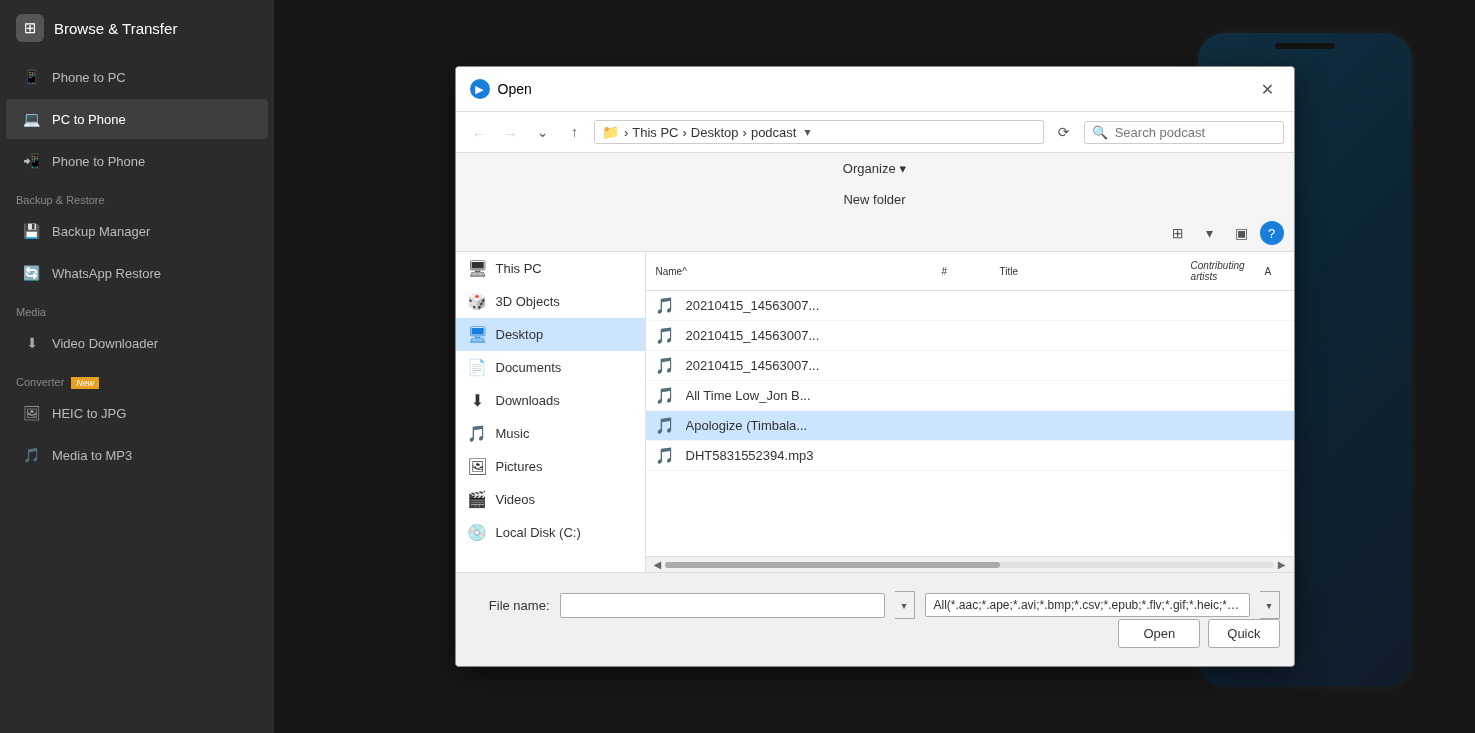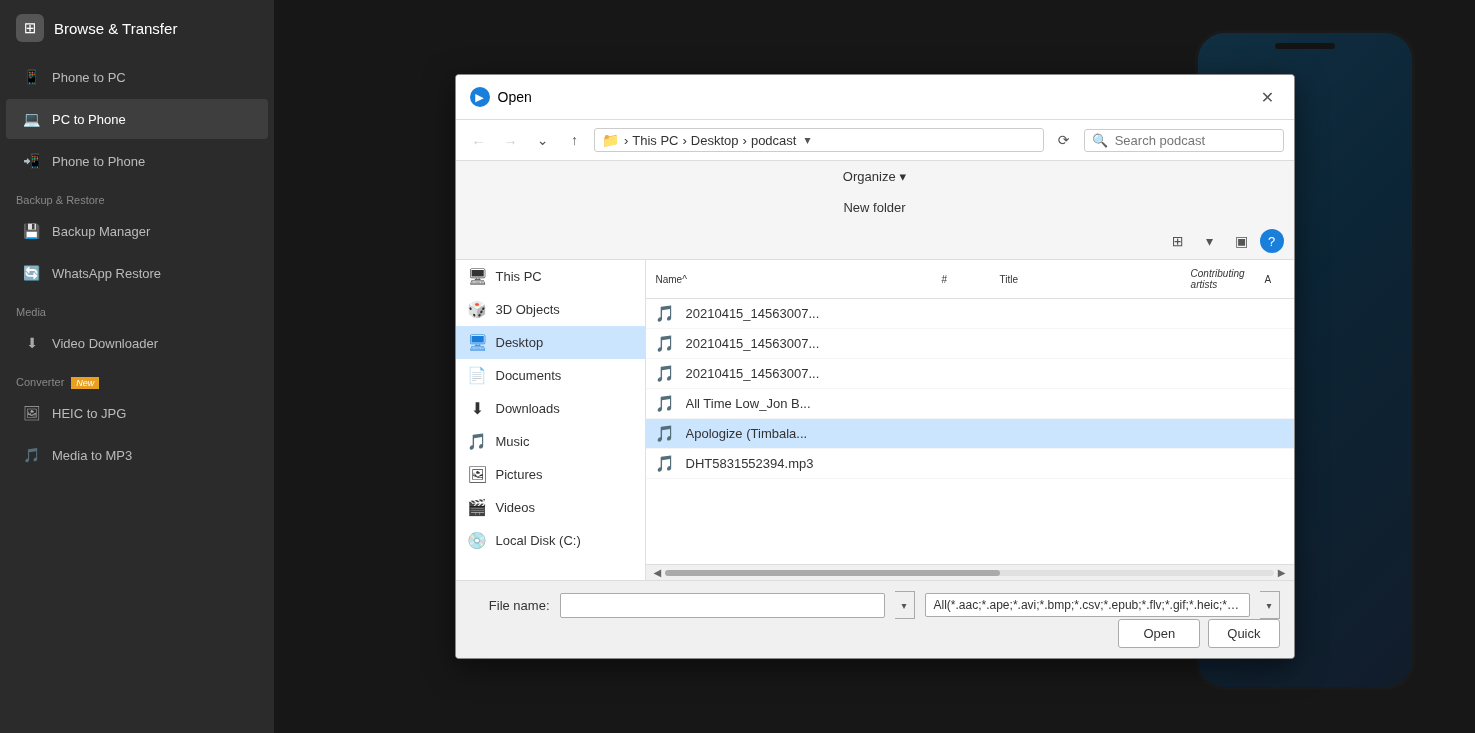--- a/index.html
+++ b/index.html
@@ -397,21 +397,21 @@
       height: 6px;
       width: 55%;
       background: #aaa;
       border-radius: 3px;
     }
 
     
     .dialog-bottom {
       background: #f0f0f0;
       border-top: 1px solid #ddd;
-      padding: 10px 14px;
+      padding: 18px 14px;
       display: flex;
       flex-direction: column;
       gap: 0;
     }
     .filename-row {
       display: flex;
       align-items: center;
       gap: 10px;
     }
     .filename-label {

